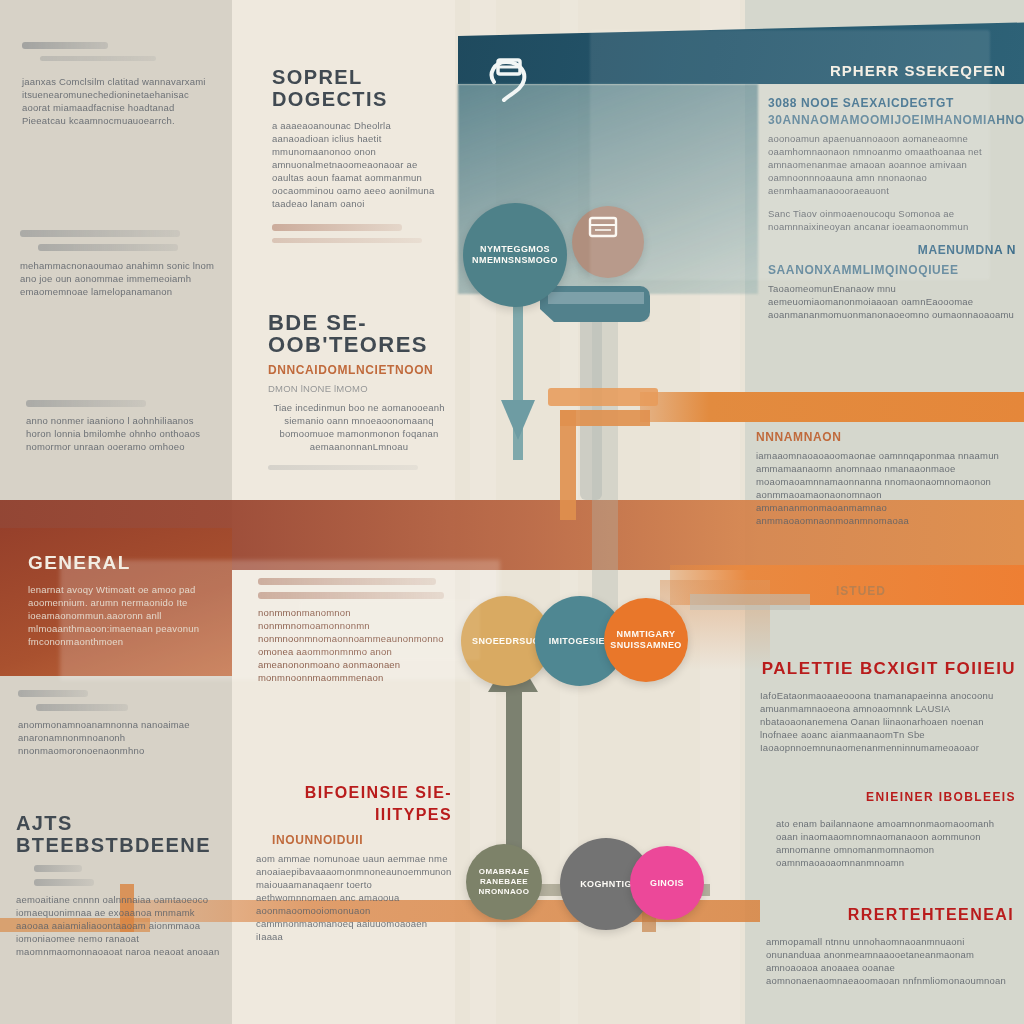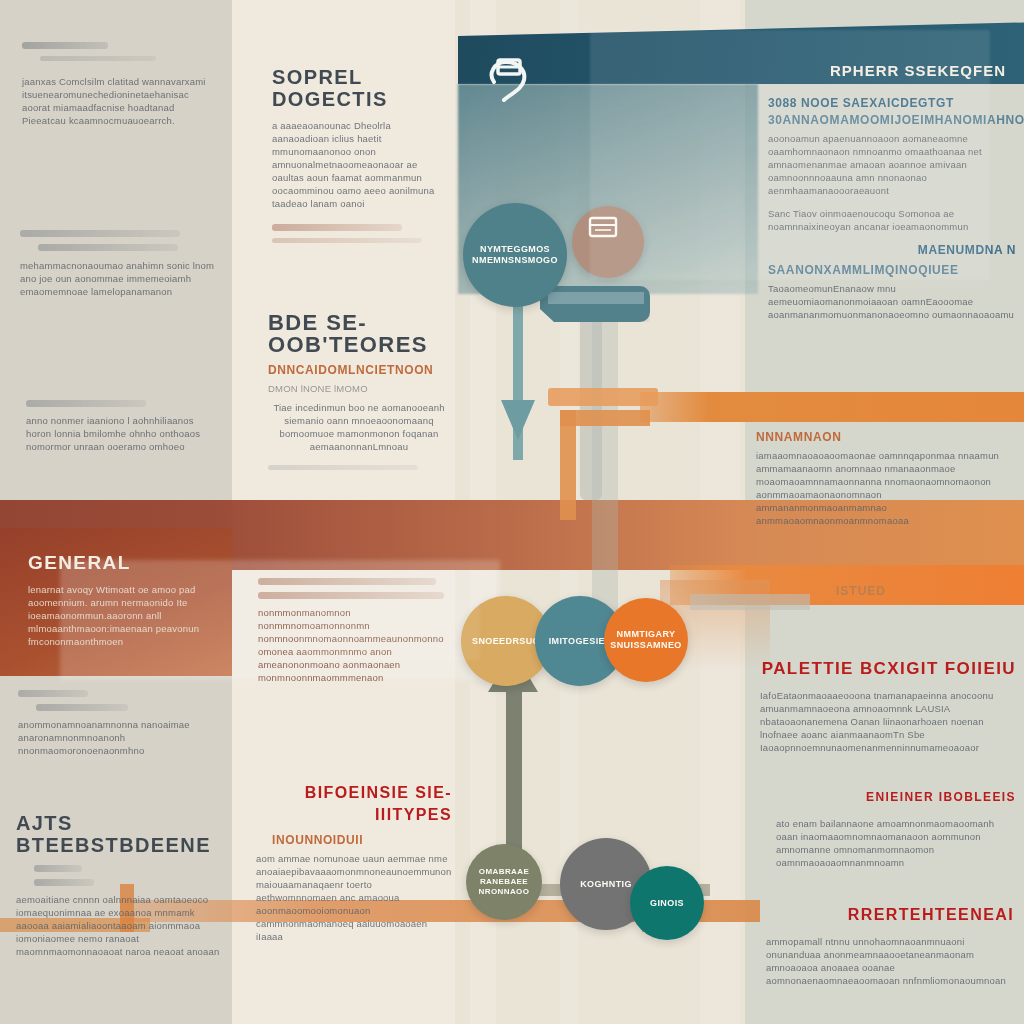--- a/index.html
+++ b/index.html
@@ -132,21 +132,21 @@
     padding:4px;box-sizing:border-box;
   }
   .n1{left:463px;top:203px;width:104px;height:104px;background:#4E8189;}
   .n2{left:572px;top:206px;width:72px;height:72px;background:#B08F7E;}
   .n3{left:626px;top:214px;width:76px;height:76px;background:#AA5A4A;}
   .n4{left:461px;top:596px;width:90px;height:90px;background:#D9AA62;color:#FFFDF7;}
   .n5{left:535px;top:596px;width:90px;height:90px;background:#4F8792;}
   .n6{left:604px;top:598px;width:84px;height:84px;background:#E9772A;}
   .n7{left:466px;top:844px;width:76px;height:76px;background:#7D8269;font-size:8px;line-height:10px;}
   .n8{left:560px;top:838px;width:92px;height:92px;background:#737373;}
-  .n9{left:630px;top:866px;width:74px;height:74px;background:#0f766e;}
+  .n9{left:630px;top:846px;width:74px;height:74px;background:#ec4899;}
   .node-icon{position:absolute;left:586px;top:214px;width:34px;height:26px;}
 
   
   .tb{position:absolute;}
   .h1{
     font-weight:700;letter-spacing:1.4px;text-transform:uppercase;
     font-size:19px;line-height:22px;margin:0 0 9px 0;
   }
   .h1.dark{color:#414A52;}
   .h1.cream{color:#F3EDE2;}

